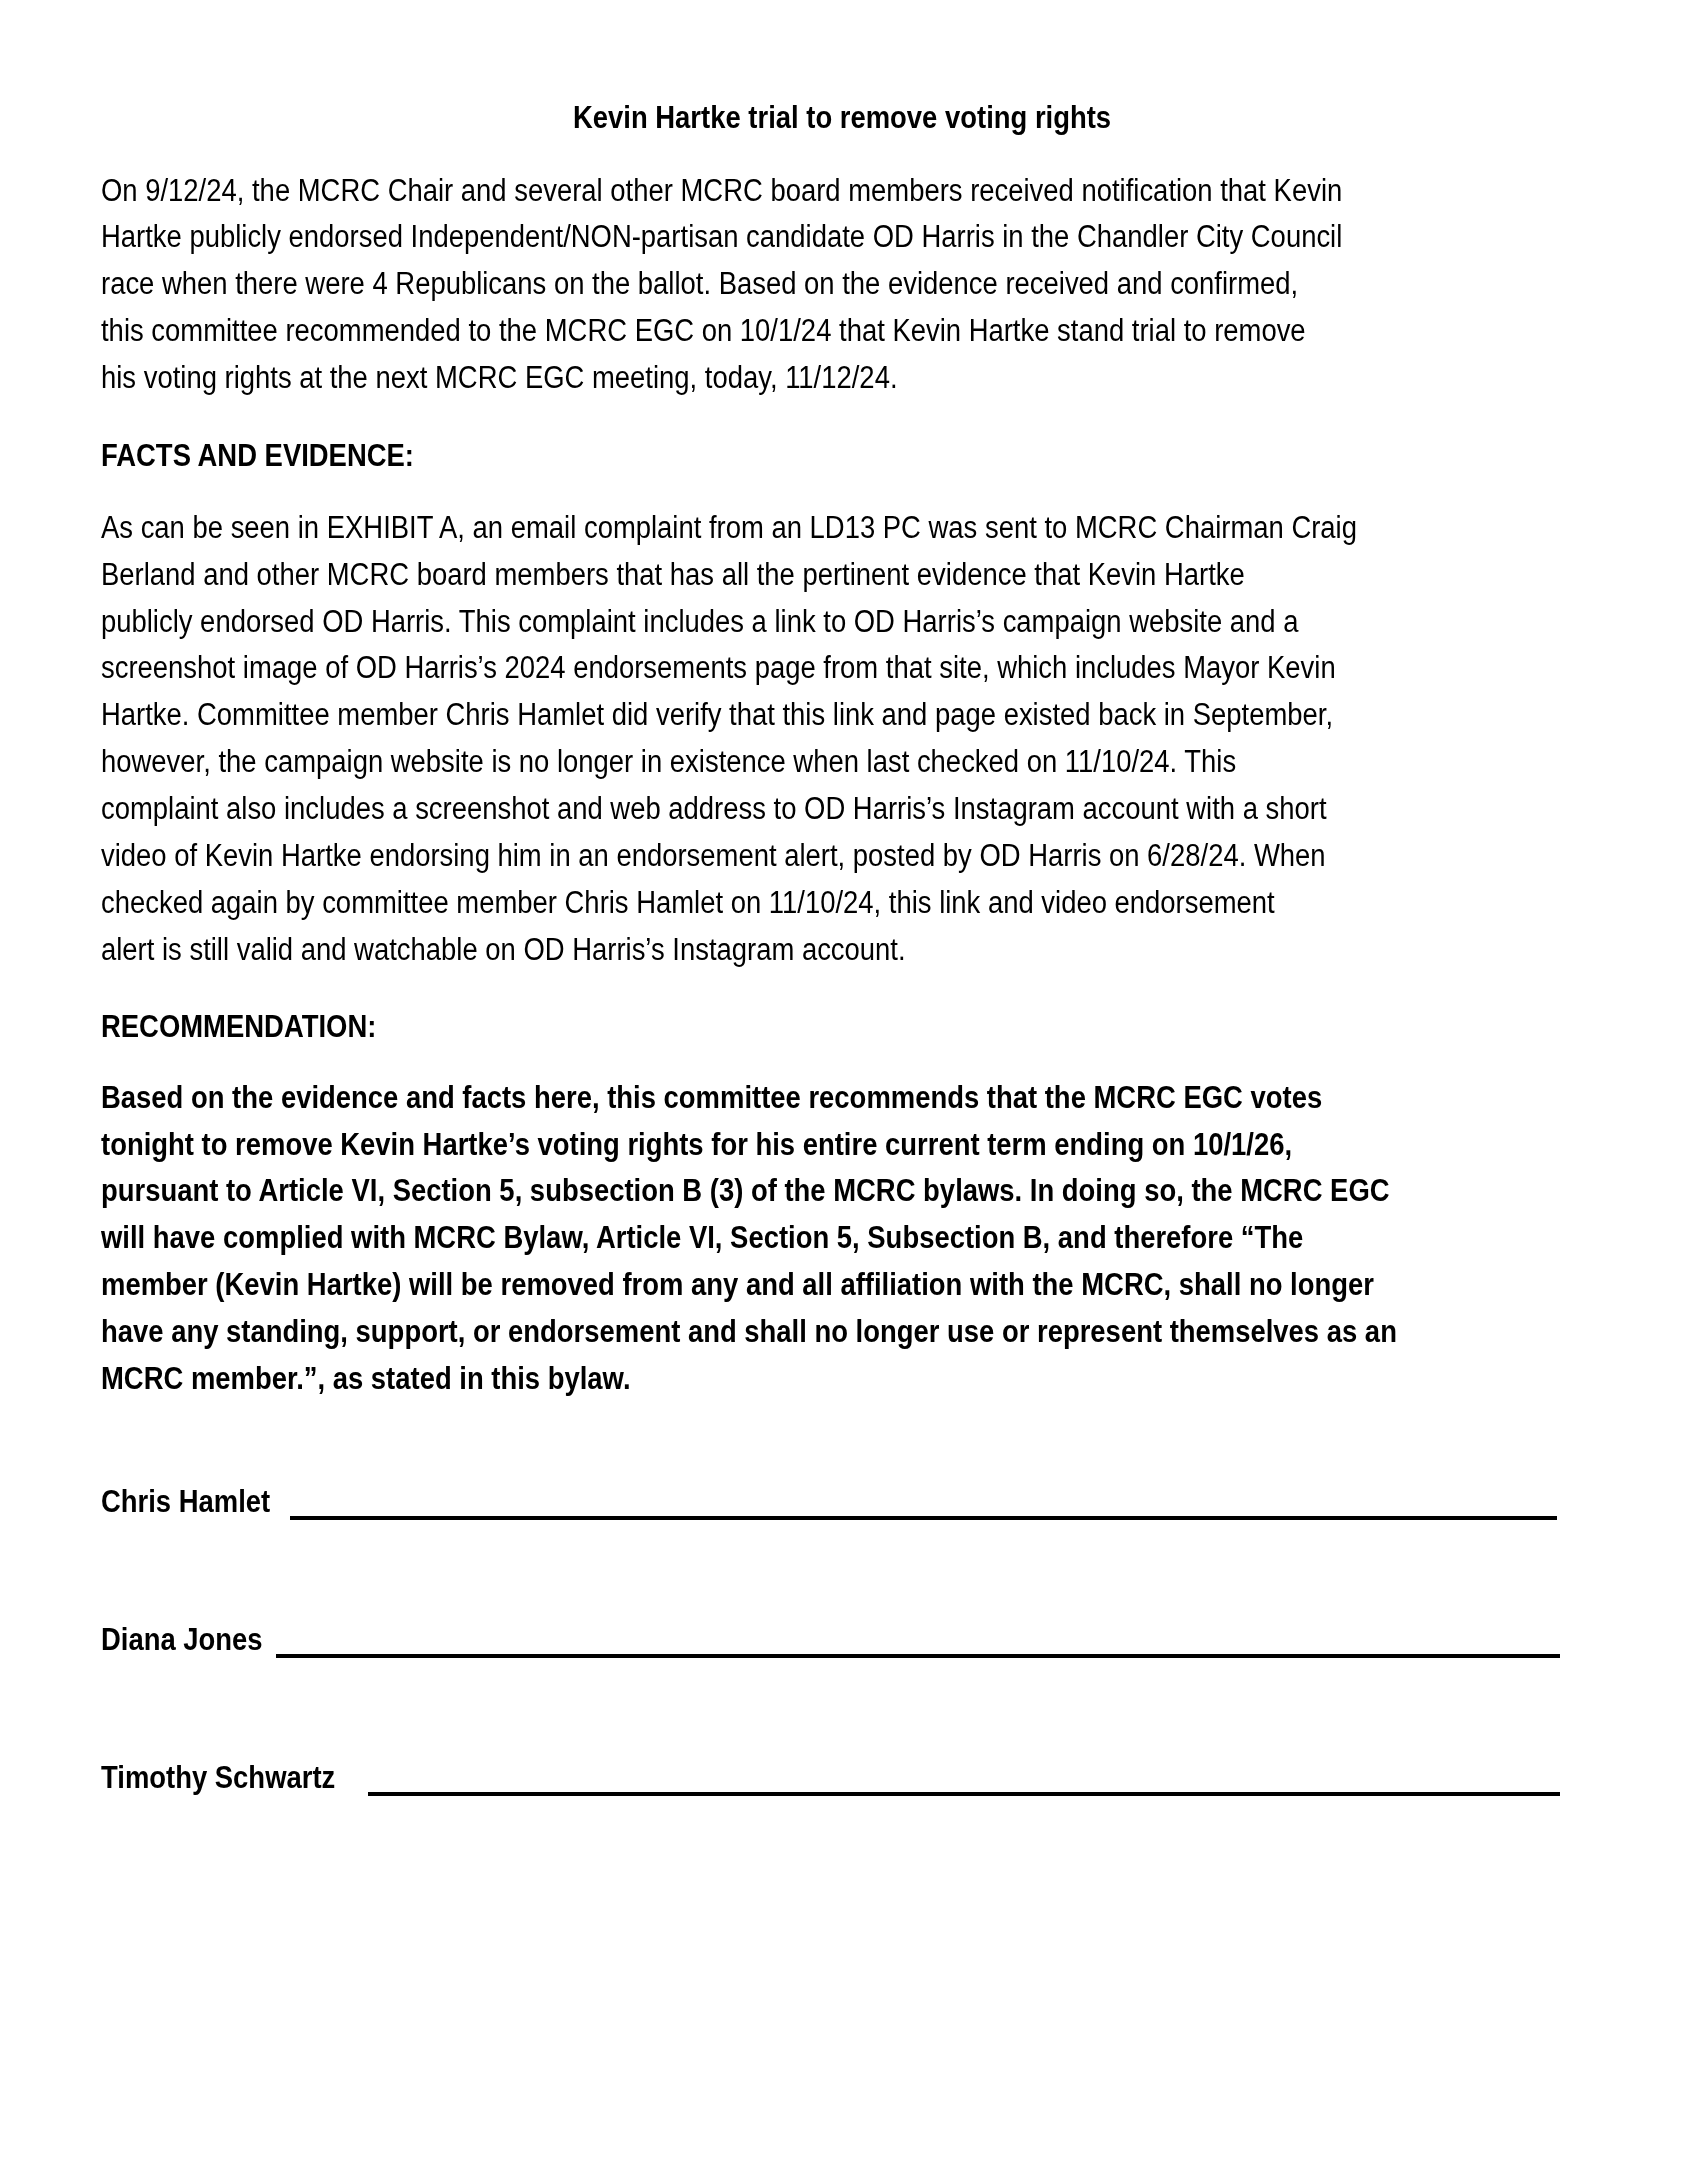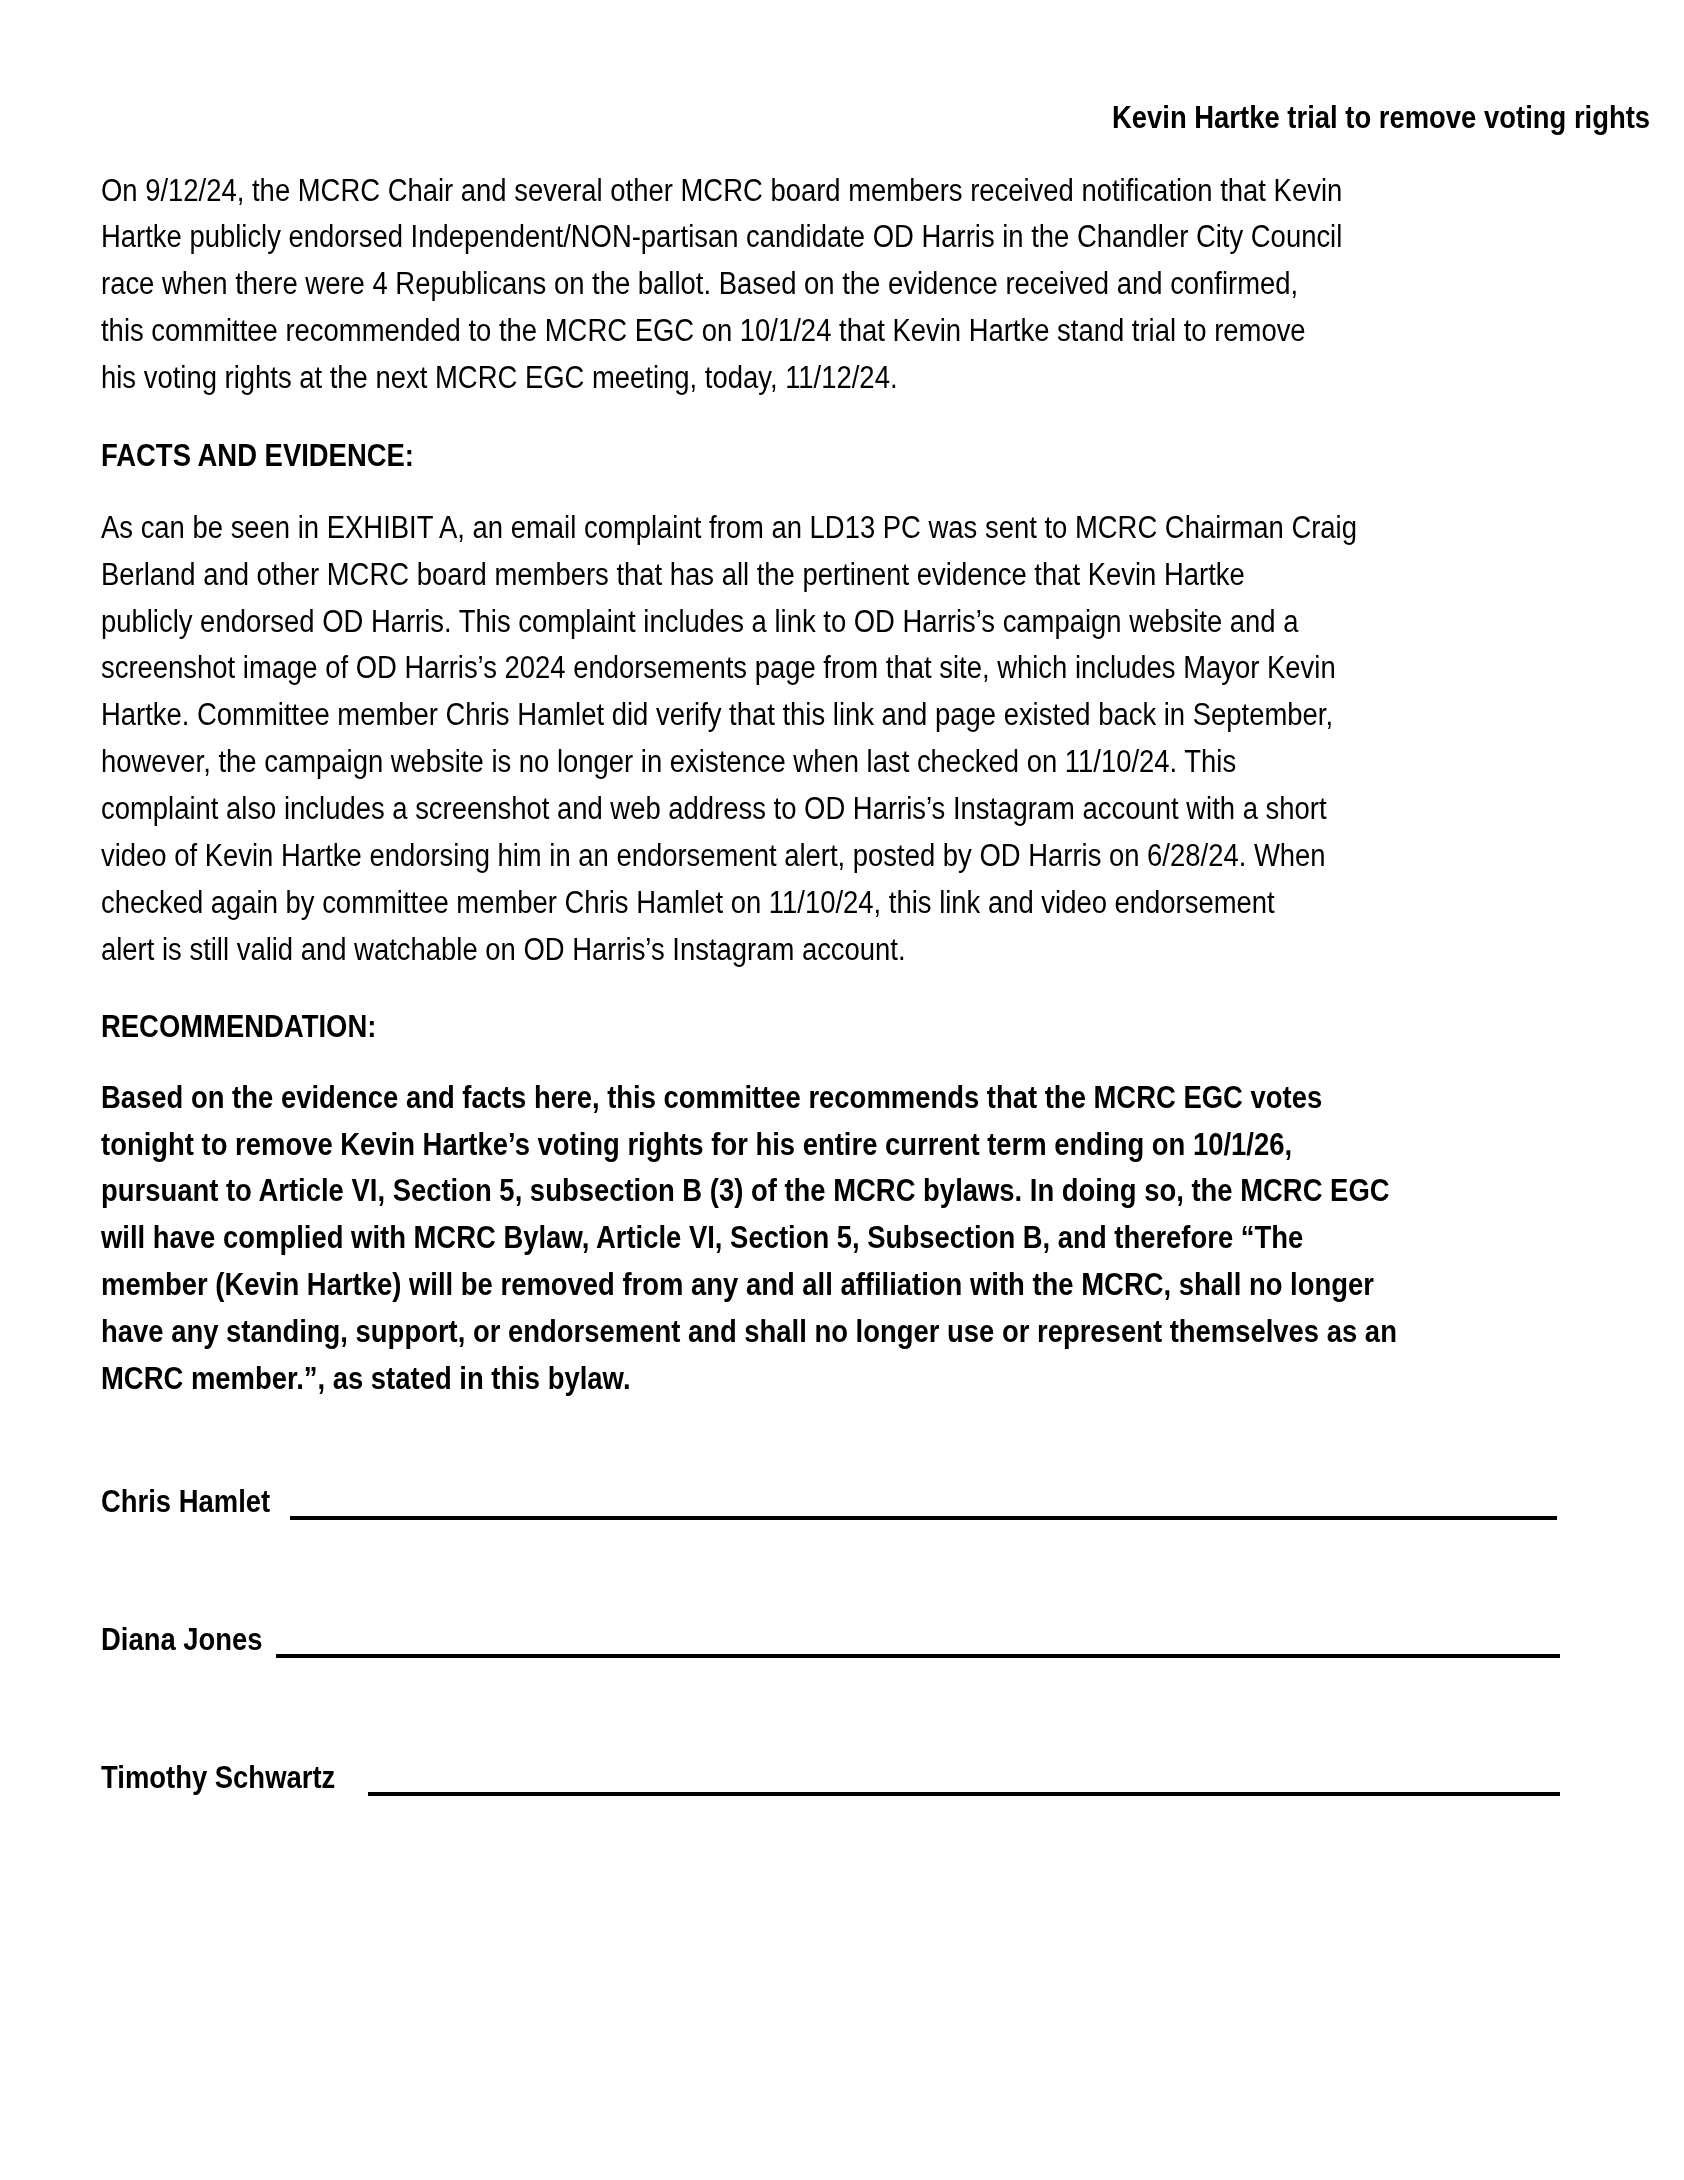--- a/index.html
+++ b/index.html
@@ -29,21 +29,21 @@
     font-size: 31px;
     line-height: 1;
     transform-origin: 0 100%;
     transform: scaleX(0.885);
   }
   .bold { font-weight: bold; }
   .title {
     position: absolute;
     left: 0;
     width: 1685px;
-    text-align: right;
+    text-align: center;
     font-size: 31px;
     font-weight: bold;
     white-space: nowrap;
     line-height: 1;
   }
   .title span {
     display: inline-block;
     transform: scaleX(0.885);
     transform-origin: 50% 100%;
   }

